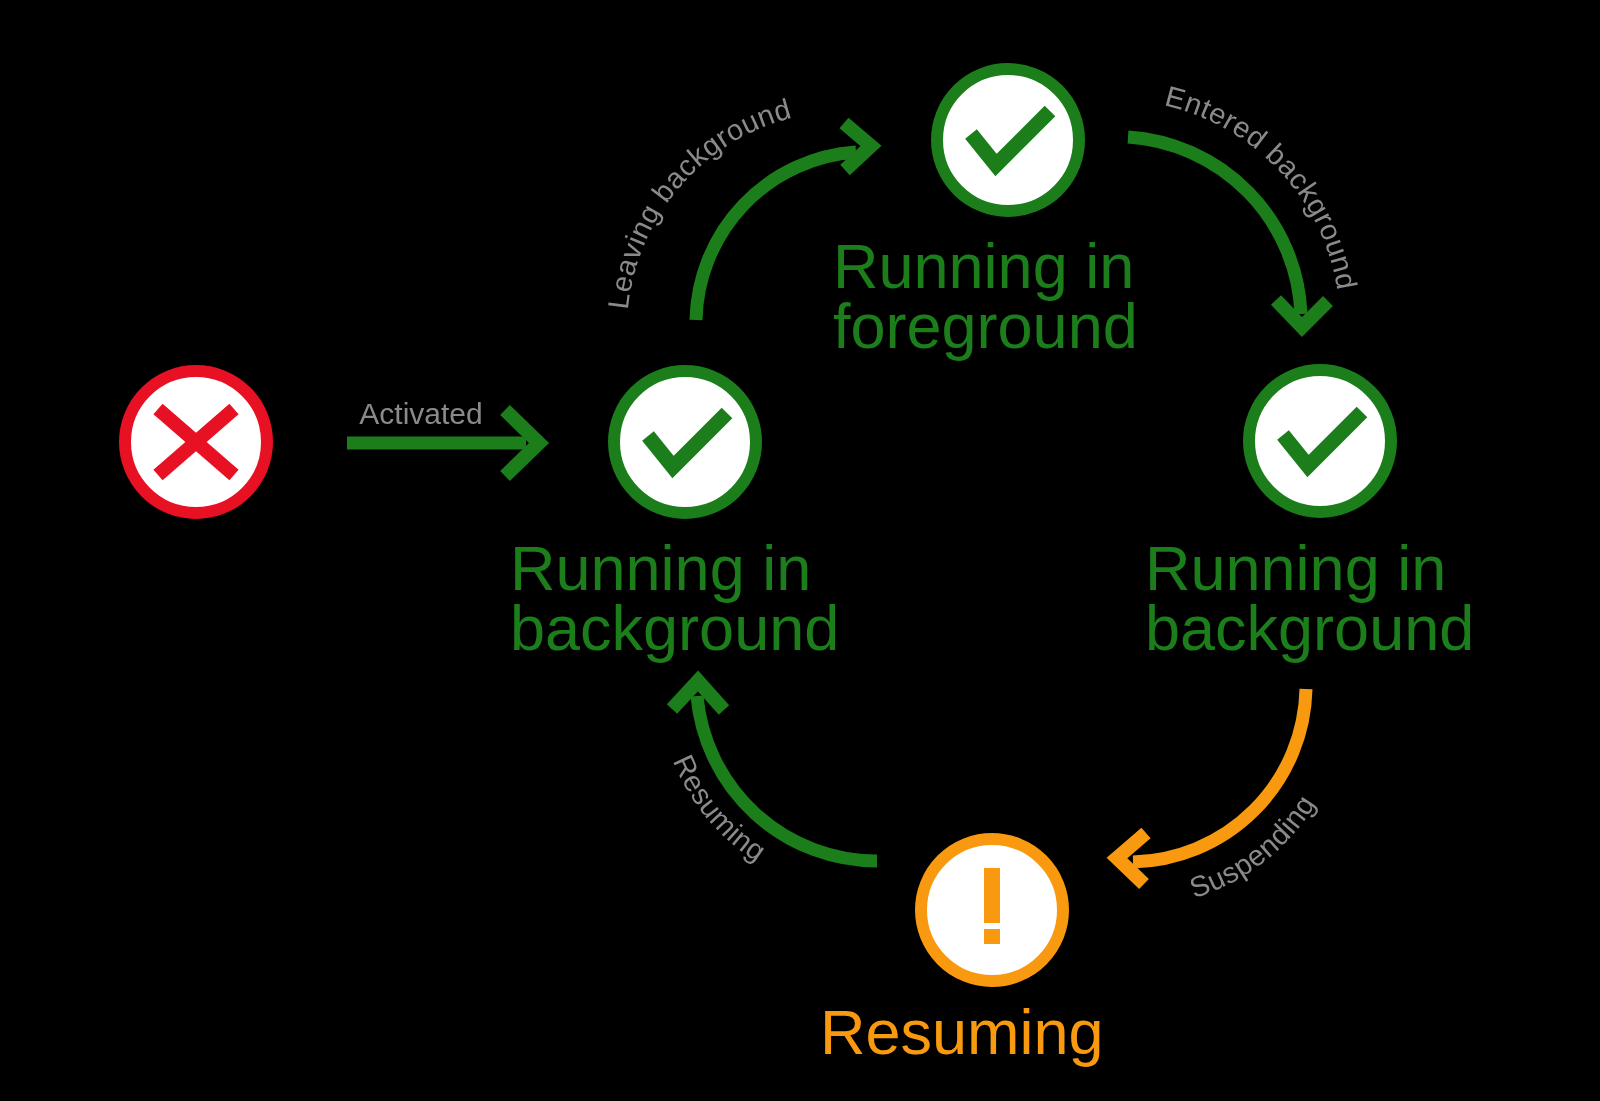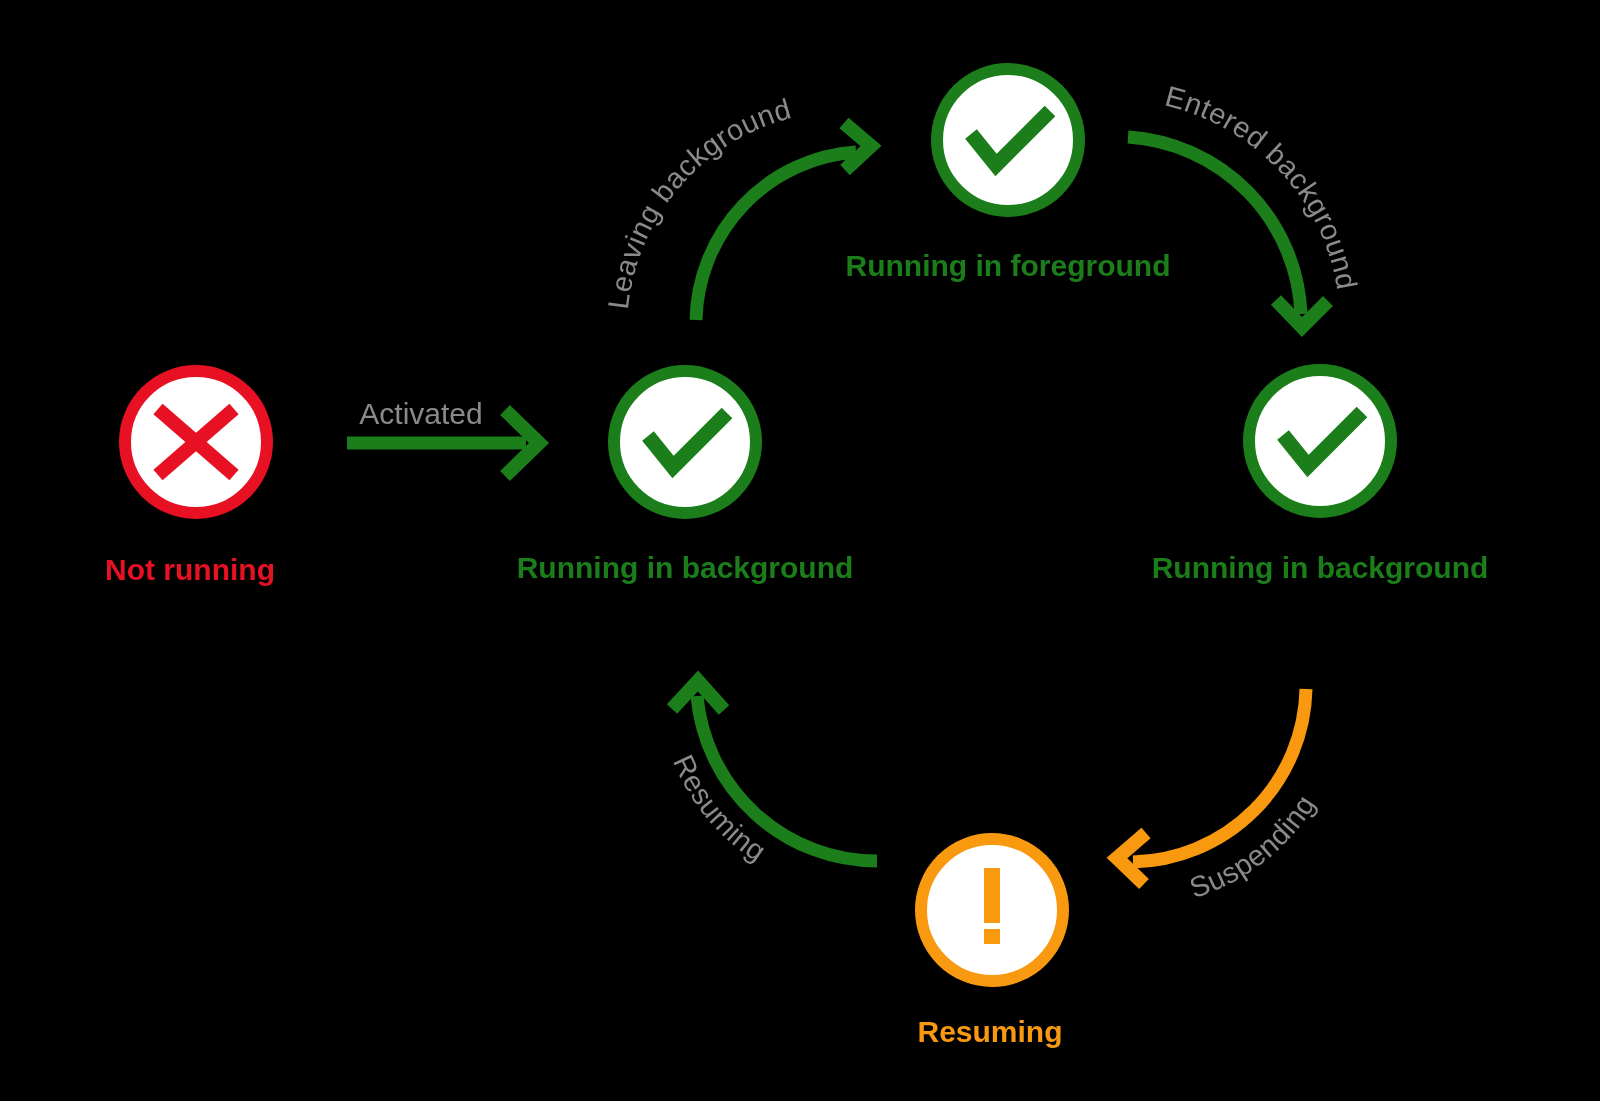--- a/index.html
+++ b/index.html
@@ -10,22 +10,22 @@
     --gray:#8A8A8A;
     --node-fill:#FFFFFF;
   }
   html,body{margin:0;padding:0;background:var(--bg);}
   .stage{
     position:relative;width:1600px;height:1101px;background:var(--bg);
     font-family:"Liberation Sans","DejaVu Sans",sans-serif;overflow:hidden;
   }
   svg.layer{position:absolute;left:0;top:0;width:1600px;height:1101px;}
   .node-label{
-    position:absolute;text-align:center;
-    font-size:30px;line-height:60px;font-weight:700;
+    position:absolute;text-align:left;
+    font-size:63px;line-height:60px;font-weight:400;
   }
   .lbl-red{color:var(--red);}
   .lbl-green{color:var(--green);}
   .lbl-orange{color:var(--orange);}
   .edge-label-straight{
     fill:var(--gray);font-size:30px;
     font-family:"Liberation Sans","DejaVu Sans",sans-serif;
   }
   .edge-label-curved{
     fill:var(--gray);font-size:29px;letter-spacing:0.5px;
@@ -121,21 +121,20 @@
 
     <g transform="translate(992,910)">
       <circle r="71" class="ring ring-orange"></circle>
       <g>
         <rect x="-8" y="-42" width="16" height="55" class="bang"></rect>
         <rect x="-8" y="19" width="16" height="15" class="bang"></rect>
       </g>
     </g>
   </svg>
 
-  <div class="node-label lbl-red" style="left:20px;  top:540px; width:340px;">Not running</div>
 
   <div class="node-label lbl-green" style="left:510px; top:538px; width:350px;">Running in background</div>
 
   <div class="node-label lbl-green" style="left:833px; top:236px; width:350px;">Running in foreground</div>
 
   <div class="node-label lbl-green" style="left:1145px;top:538px; width:350px;">Running in background</div>
 
   <div class="node-label lbl-orange" style="left:820px; top:1002px;width:340px;">Resuming</div>
 </div>
 

